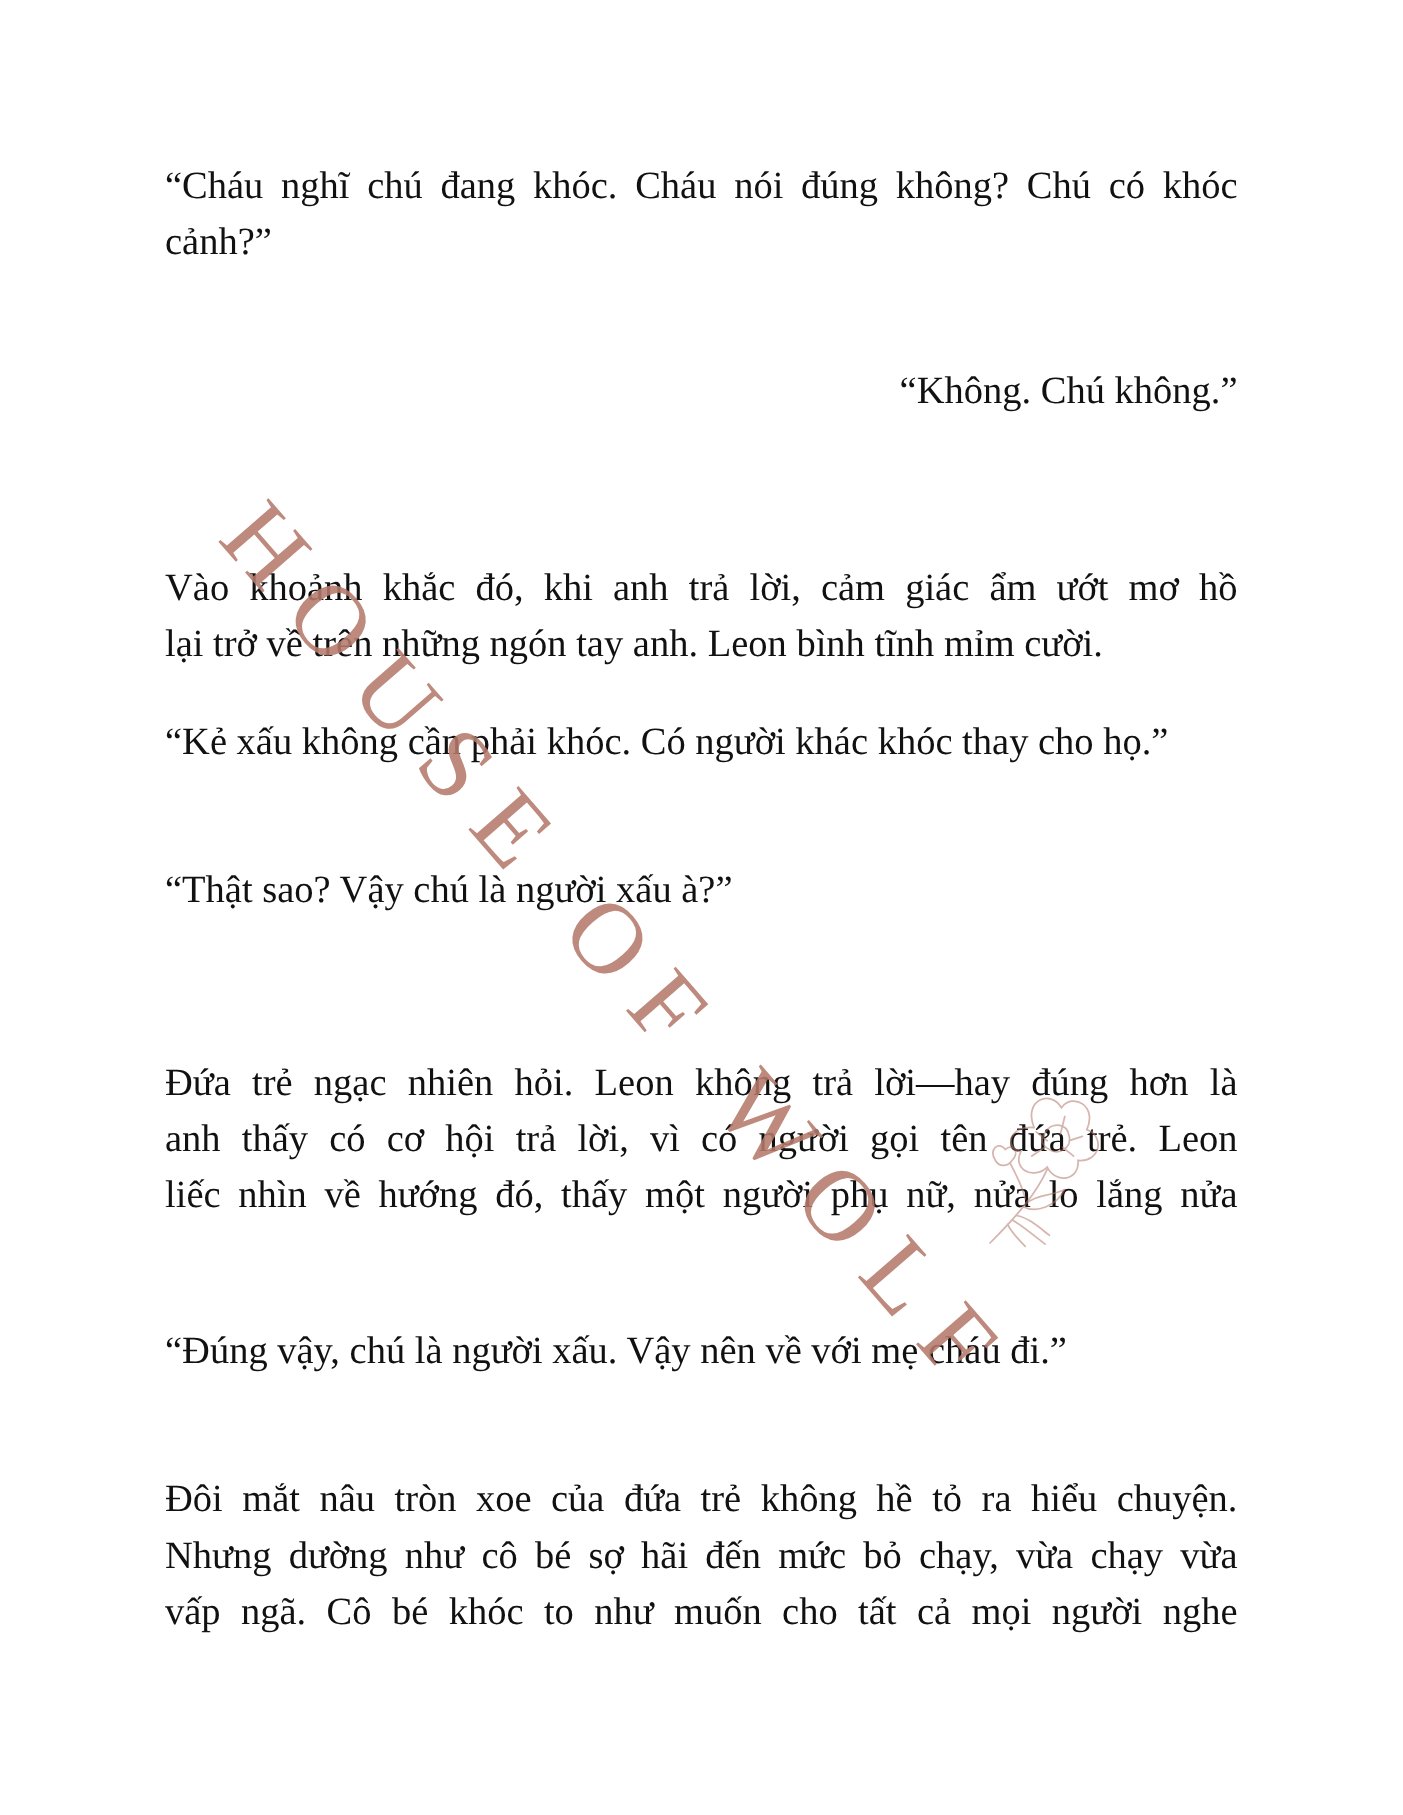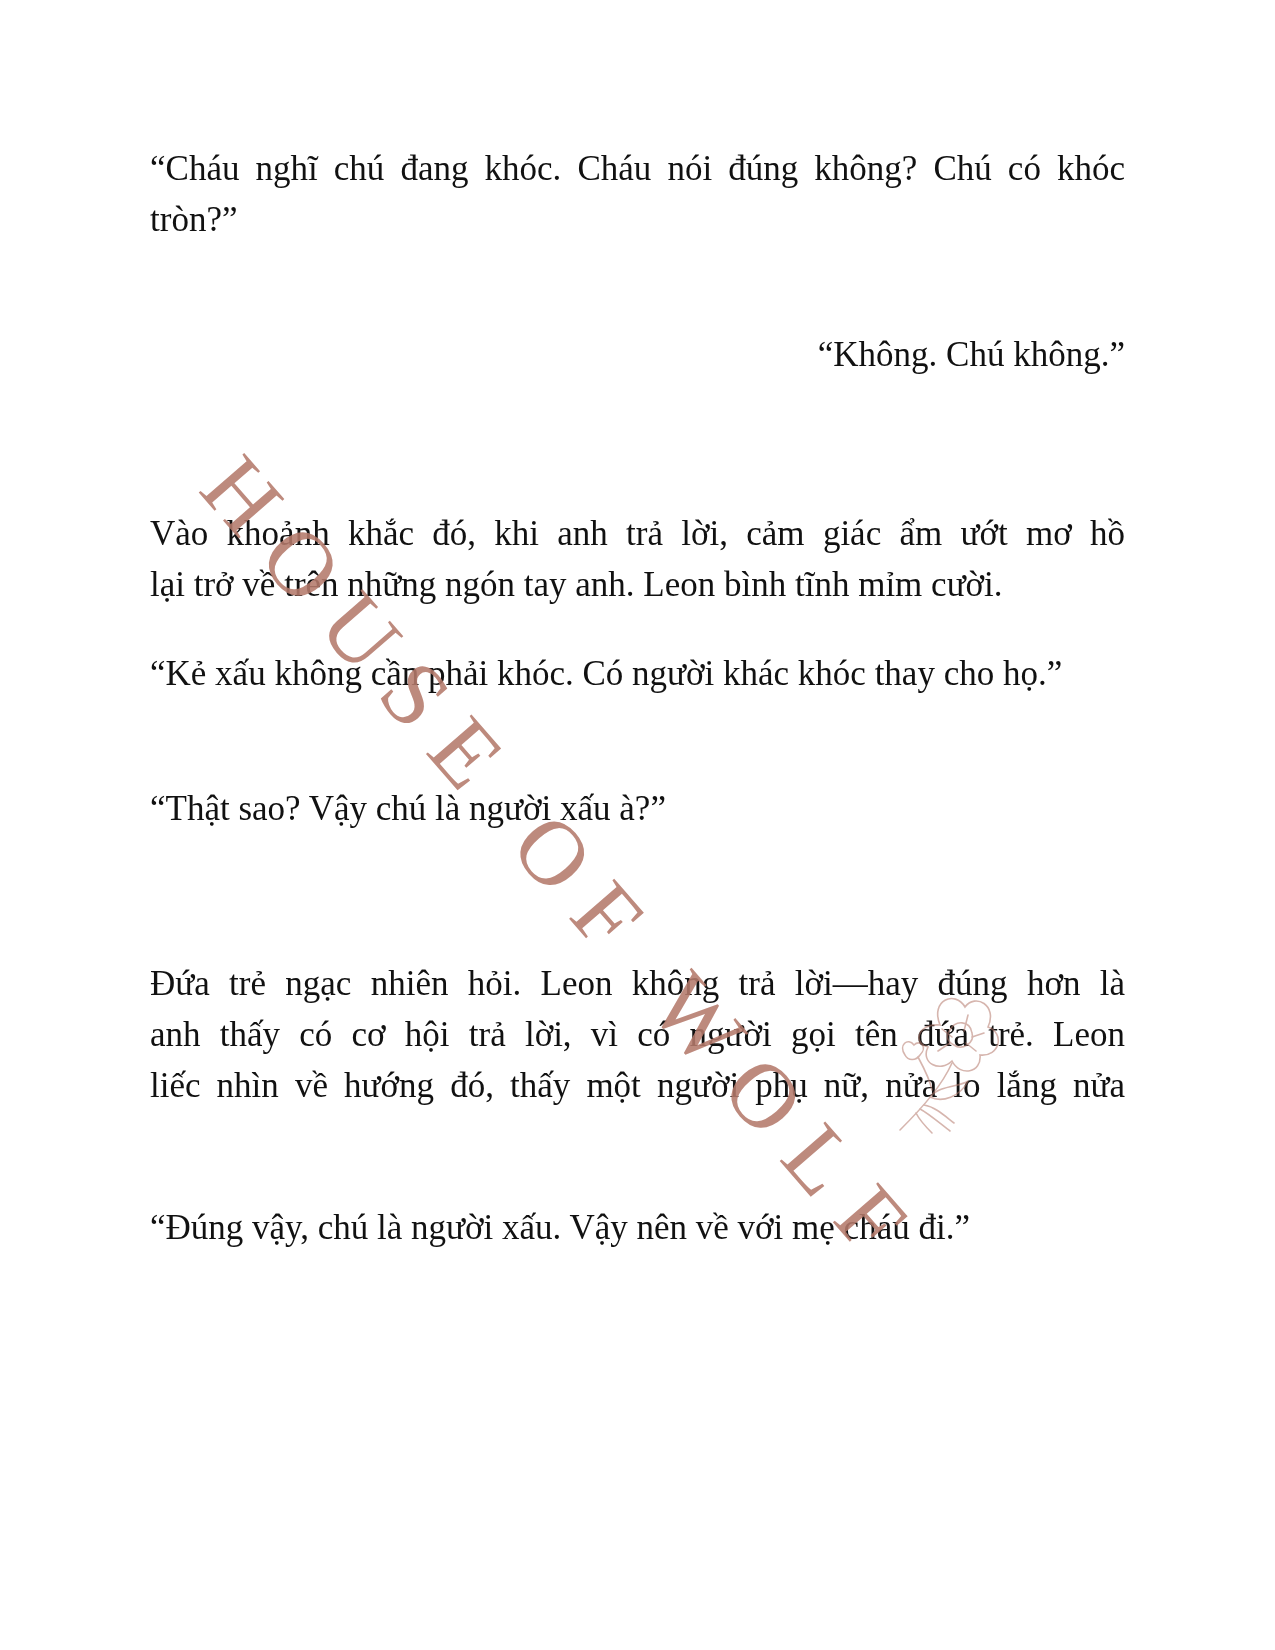--- a/index.html
+++ b/index.html
@@ -72,21 +72,21 @@
       opacity: 0.55;
     }
   </style>
 </head>
 <body>
 
 <div class="page">
 
   <div class="text-block justify" style="top:143px;">
     <p class="justify-all">“Cháu nghĩ chú đang khóc. Cháu nói đúng không? Chú có khóc</p>
-    <p>tròn?”</p>
+    <p>cảnh?”</p>
   </div>
 
   <div class="text-block" style="top:329px;text-align:right;">
     <p>“Không. Chú không.”</p>
   </div>
 
   <div class="text-block" style="top:464px;margin-top:44px;">
     <p class="justify-all">Vào khoảnh khắc đó, khi anh trả lời, cảm giác ẩm ướt mơ hồ</p>
     <p>lại trở về trên những ngón tay anh. Leon bình tĩnh mỉm cười.</p>
   </div>
@@ -102,20 +102,25 @@
   <div class="text-block" style="top:917px;margin-top:41px;">
     <p class="justify-all">Đứa trẻ ngạc nhiên hỏi. Leon không trả lời—hay đúng hơn là</p>
     <p class="justify-all">anh thấy có cơ hội trả lời, vì có người gọi tên đứa trẻ. Leon</p>
     <p class="justify-all">liếc nhìn về hướng đó, thấy một người phụ nữ, nửa lo lắng nửa</p>
   </div>
 
   <div class="text-block" style="top:1202px;">
     <p>“Đúng vậy, chú là người xấu. Vậy nên về với mẹ cháu đi.”</p>
   </div>
 
+  <div class="text-block" style="top:1337px;">
+    <p class="justify-all">Đôi mắt nâu tròn xoe của đứa trẻ không hề tỏ ra hiểu chuyện.</p>
+    <p class="justify-all">Nhưng dường như cô bé sợ hãi đến mức bỏ chạy, vừa chạy vừa</p>
+    <p class="justify-all">vấp ngã. Cô bé khóc to như muốn cho tất cả mọi người nghe</p>
+  </div>
 
   <div class="watermark">
     <div class="wm-text">HOUSE OF WOLF</div>
     <svg class="wm-flower" viewBox="0 0 130 150" xmlns="http://www.w3.org/2000/svg">
       <g fill="none" stroke="#b57a6c" stroke-width="1.6" stroke-linecap="round">
 
         <path d="M60 40 C 50 15, 75 5, 85 22 C 95 8, 118 20, 108 42 C 125 48, 120 72, 100 70 C 102 88, 80 92, 72 76 C 60 88, 40 78, 48 62 C 32 58, 38 38, 60 40 Z"></path>
         <path d="M70 45 C 75 35, 90 35, 92 48 C 95 58, 82 66, 74 60 C 66 56, 66 50, 70 45 Z"></path>
         <path d="M62 44 L 72 52 M 88 30 L 84 46 M 104 48 L 92 52 M 96 66 L 86 58 M 58 66 L 70 58"></path>
 

